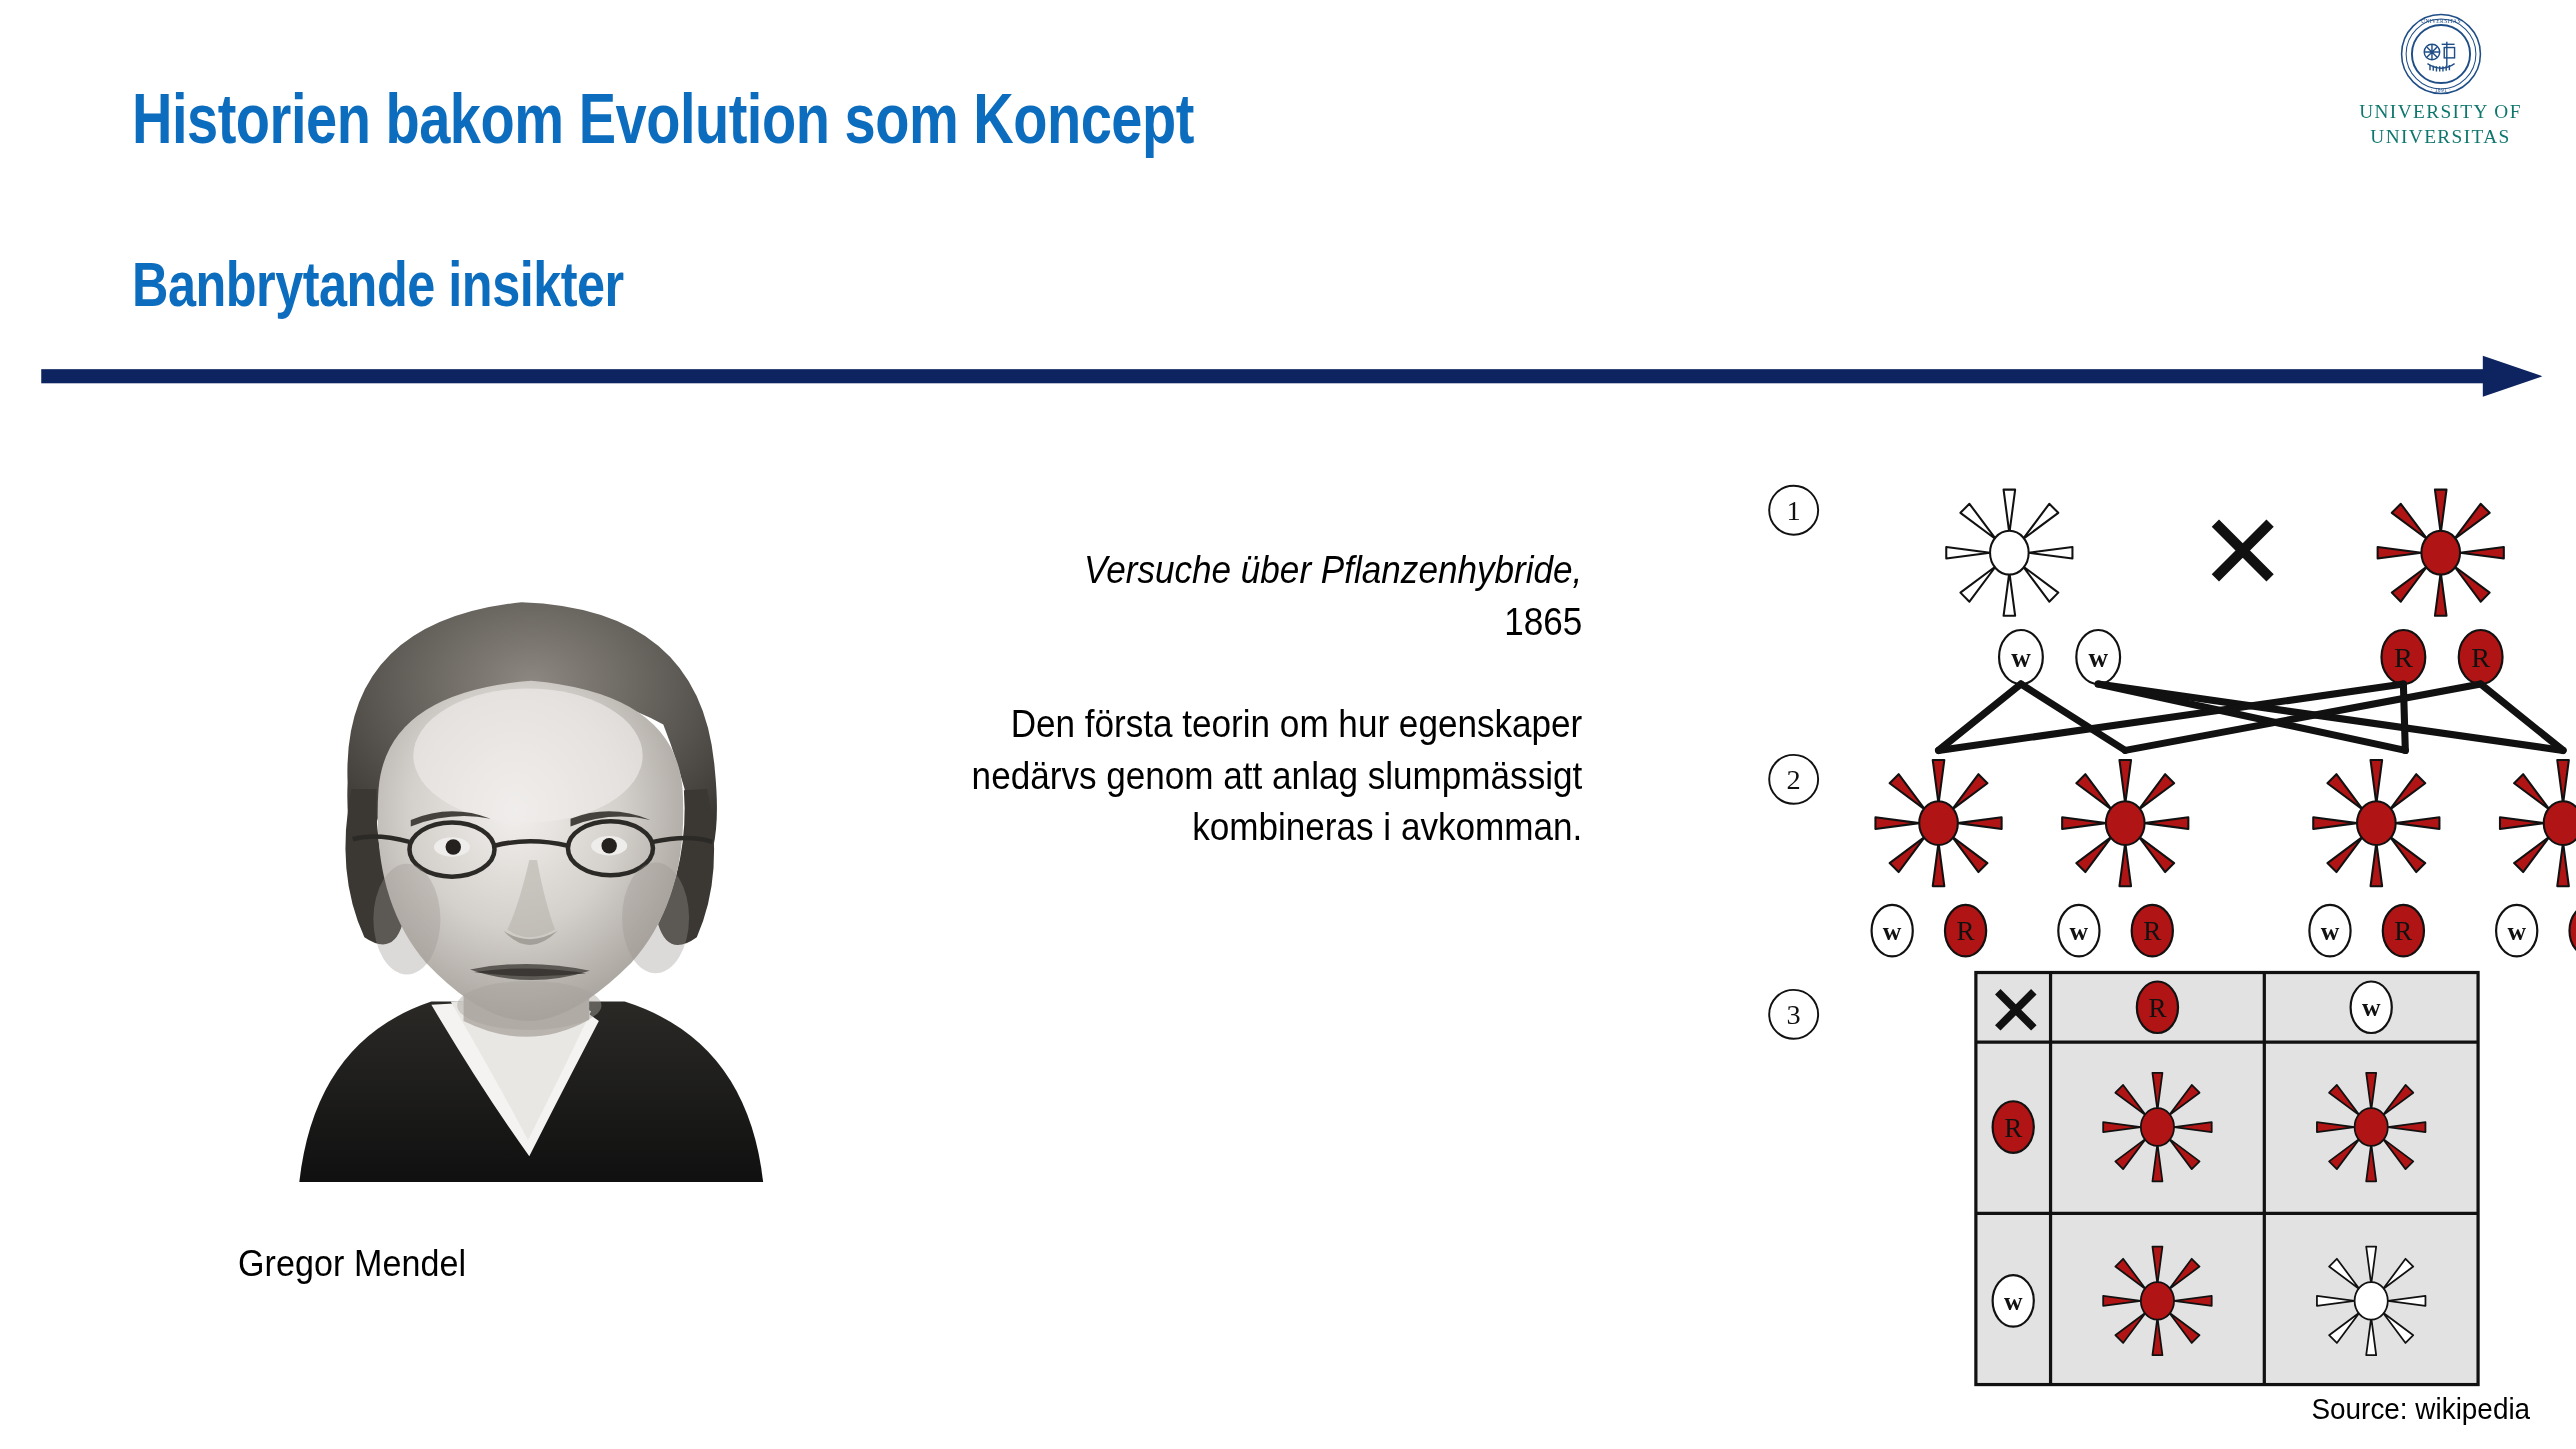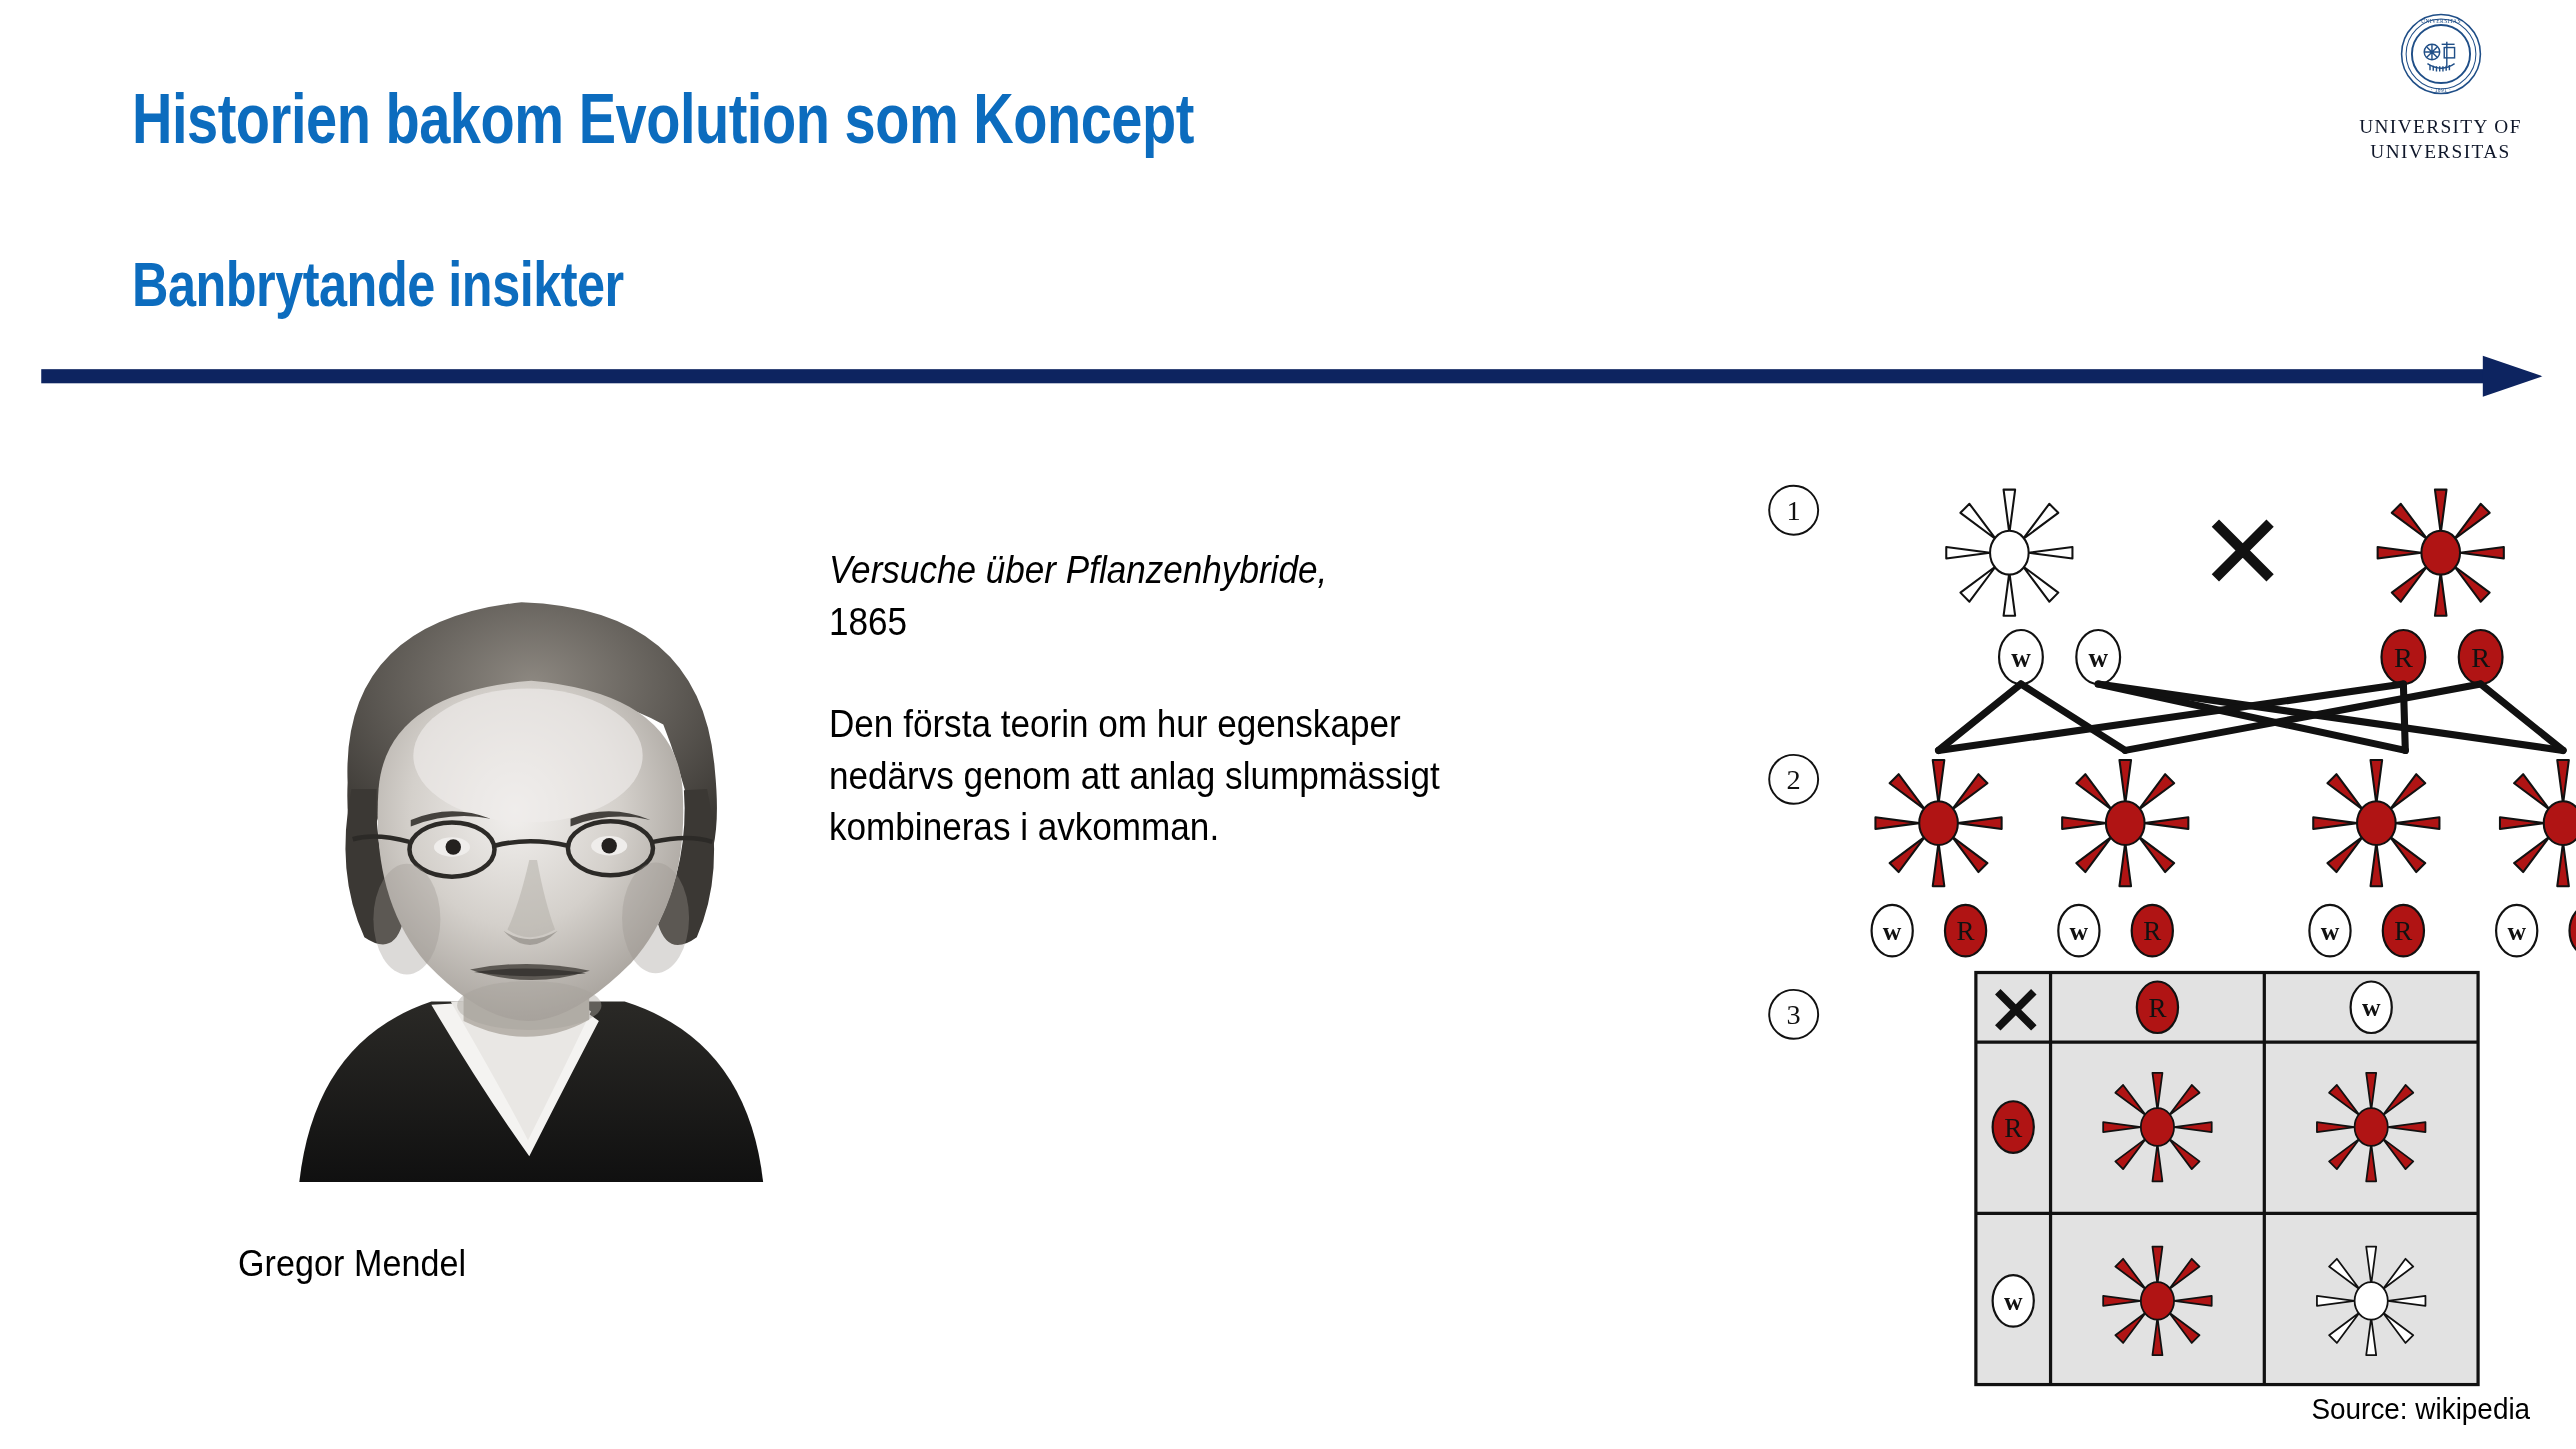--- a/index.html
+++ b/index.html
@@ -22,39 +22,39 @@
     transform:scaleX(0.80);transform-origin:left center;white-space:nowrap;
   }
 
   
   #divider-arrow{position:absolute;left:0;top:348px;width:2576px;height:77px;}
 
   
   #logo-block{position:absolute;left:2344px;top:11.6px;width:193px;text-align:center;}
   #logo-seal{display:block;margin:0 auto;}
   #logo-text{
-    margin-top:18px;color:#0f172a;
+    margin-top:3px;color:#0f766e;
     font-family:"Liberation Serif", serif;
     font-size:19.3px;letter-spacing:1.4px;line-height:1.30;
   }
 
   
   #mendel-photo{
     position:absolute;left:238px;top:512px;width:580px;height:670px;
     overflow:hidden;
   }
   #mendel-caption{
     position:absolute;left:238px;top:1243px;
     font-size:37px;color:#000;letter-spacing:0.1px;
     font-family:"Liberation Sans", sans-serif;
     transform:scaleX(0.92);transform-origin:left center;white-space:nowrap;
   }
 
   
-  .body-col{position:absolute;left:829px;top:544px;width:837px;}
+  .body-col{position:absolute;left:829px;top:544px;width:837px;text-align:right;}
   .body-line{
     font-size:39px;line-height:1.33;color:#000;
     font-family:"Liberation Sans", sans-serif;
     transform:scaleX(0.90);transform-origin:left center;white-space:nowrap;
   }
   .body-line.italic{font-style:italic;}
   .body-gap{height:50px;}
 
   
   #mendel-diagram{position:absolute;left:1726px;top:451px;width:850px;height:940px;}

